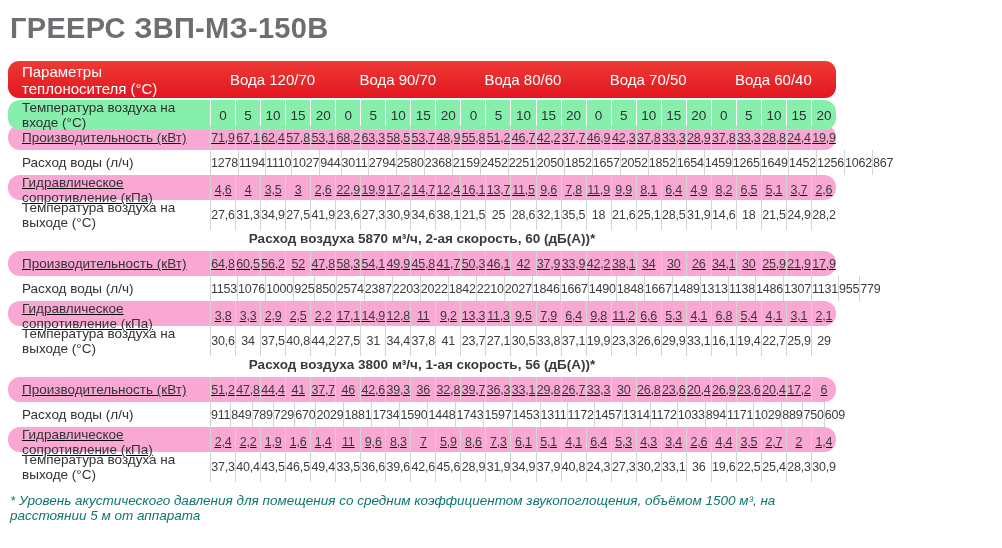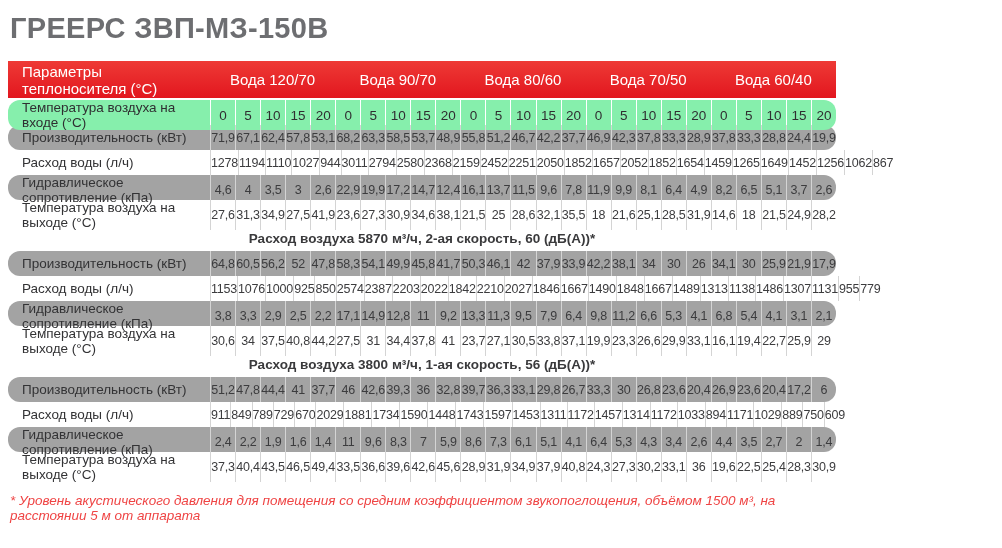--- a/index.html
+++ b/index.html
@@ -9,21 +9,21 @@
 
   .title {
     font-size: 29px; font-weight: bold; color: #6d6e71;
     letter-spacing: 0.3px; margin: 4px 0 13px 2px;
   }
 
   .grid-row { display: grid; grid-template-columns: 202px repeat(25, 1fr); align-items: stretch; }
 
   .red-bar {
     background: linear-gradient(#ee3a35 0%, #e2161f 100%);
-    color: #ffffff; border-radius: 0; height: 37px; margin-bottom: 2px; margin-top: 16px;
+    color: #ffffff; border-radius: 11px; height: 37px; margin-bottom: 2px; margin-top: 16px;
   }
   .red-bar .cell { display: flex; align-items: center; justify-content: center; font-size: 15px; }
   .red-bar .label { justify-content: flex-start; padding-left: 14px; }
 
   .temp-row { height: 24px; margin-bottom: 1px; }
   .temp-row .cell {
     background: #86efac; display: flex; align-items: center; justify-content: center;
     font-size: 13.5px; color: #2f2f31; border-left: 1px solid #ffffff;
   }
   .temp-row .label {
@@ -31,34 +31,34 @@
     justify-content: flex-start; padding-left: 14px; font-size: 13.5px;
   }
   .temp-row .cell:last-child { border-radius: 0 12px 12px 0; }
 
   .section-header {
     height: 26px; display: flex; align-items: center; justify-content: center;
     font-size: 13.5px; font-weight: bold; color: #3a3a3c;
   }
 
   .data-row { height: 25px; border-radius: 12px; }
-  .data-row.striped { background: #a3a3a3; }
+  .data-row.striped { background: #f9a8d4; text-decoration: underline; }
   .data-row .cell {
     display: flex; align-items: center; justify-content: center;
     font-size: 12.5px; color: #3c3c3e; letter-spacing: -0.2px;
     border-left: 1px solid #d4d4d4;
   }
   .data-row .label {
     justify-content: flex-start; padding-left: 14px; border-left: none;
     font-size: 13.5px; letter-spacing: 0; color: #333335;
   }
 
   .footnote {
     margin-top: 16px; padding-left: 2px;
-    font-size: 13.5px; font-style: italic; color: #ef4444;
+    font-size: 13.5px; font-style: italic; color: #0f766e;
   }
 </style>
 </head>
 <body>
 
 <div class="page">
   <div class="title">ГРЕЕРС ЗВП-МЗ-150В</div>
 
   <div class="grid-row red-bar" id="red-bar">
     <div class="cell label">Параметры теплоносителя (°C)</div>

